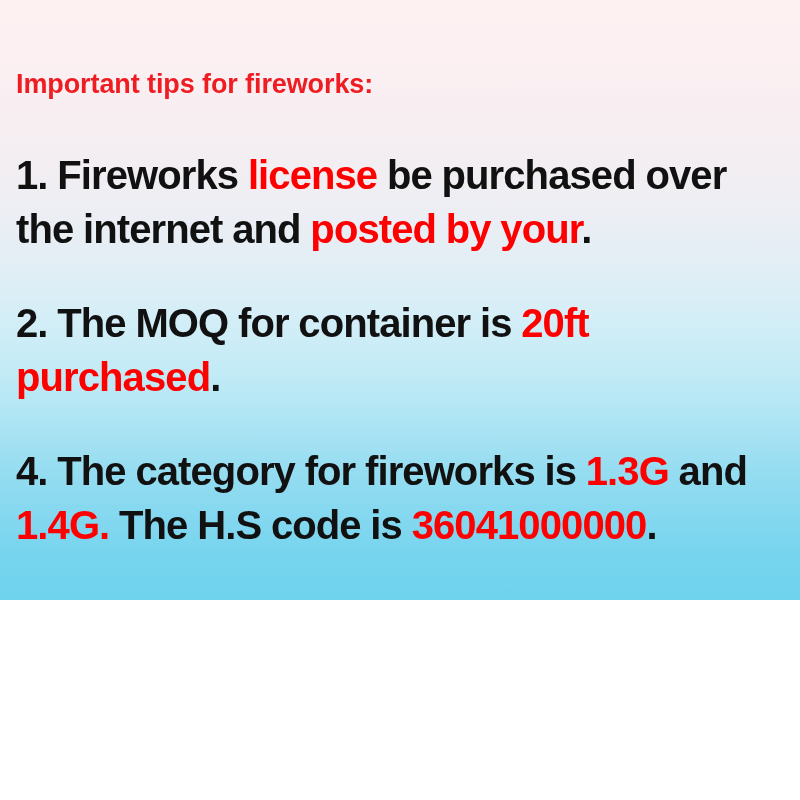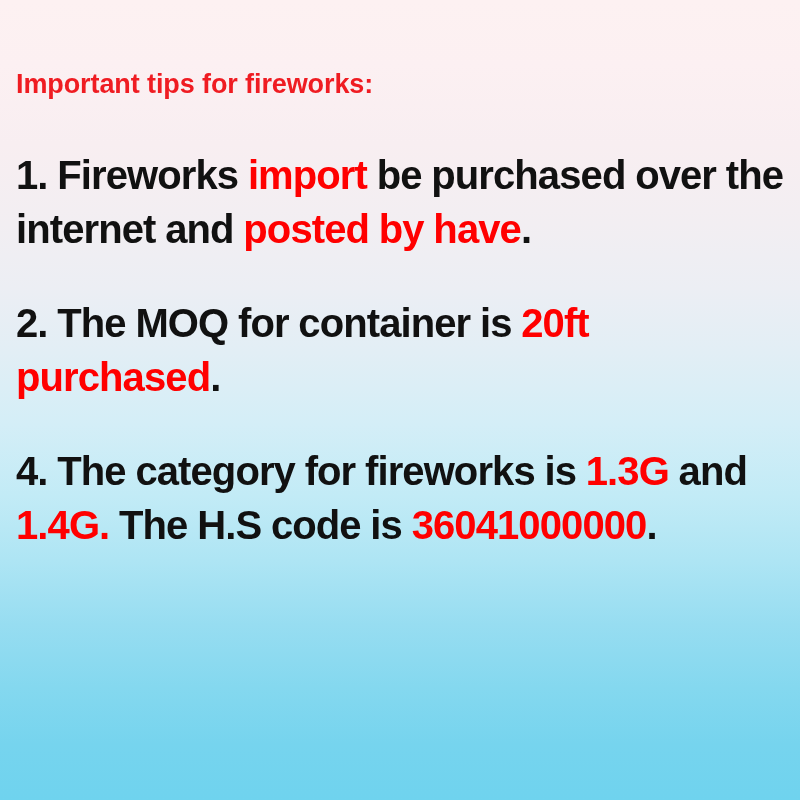--- a/index.html
+++ b/index.html
@@ -11,21 +11,21 @@
   body {
     width: 800px;
     height: 800px;
     overflow: hidden;
     font-family: "Liberation Sans", "DejaVu Sans", sans-serif;
   }
 
   #notice-card {
     position: relative;
     width: 800px;
-    height: 800px;
+    height: 600px;
     box-sizing: border-box;
     background: linear-gradient(
       to bottom,
       #fdf1f2 0%,
       #fcf0f2 8%,
       #f8eef1 18%,
       #f2eef2 28%,
       #eceef4 36%,
       #e2eef5 44%,
       #d4eef7 53%,
@@ -83,18 +83,18 @@
   }
 </style>
 </head>
 <body>
 
 <div id="notice-card">
 
   <h1 id="tips-heading">Important tips for fireworks:</h1>
 
   <ol id="tips-list">
-      <li class="tip-item"><span>1.</span> <span class="">Fireworks </span><span class="hl">import</span><span class=""> be purchased over the internet and </span><span class="hl">posted by have</span><span class="">.</span></li>
+      <li class="tip-item"><span>1.</span> <span class="">Fireworks </span><span class="hl">license</span><span class=""> be purchased over the internet and </span><span class="hl">posted by your</span><span class="">.</span></li>
       <li class="tip-item"><span>2.</span> <span class="">The MOQ for container is </span><span class="hl">20ft purchased</span><span class="">.</span></li>
       <li class="tip-item"><span>4.</span> <span class="">The category for fireworks is </span><span class="hl">1.3G</span><span class=""> and </span><span class="hl">1.4G.</span><span class=""> The H.S code is </span><span class="hl">36041000000</span><span class="">.</span></li>
     </ol>
 
 </div>
 
 </body></html>

